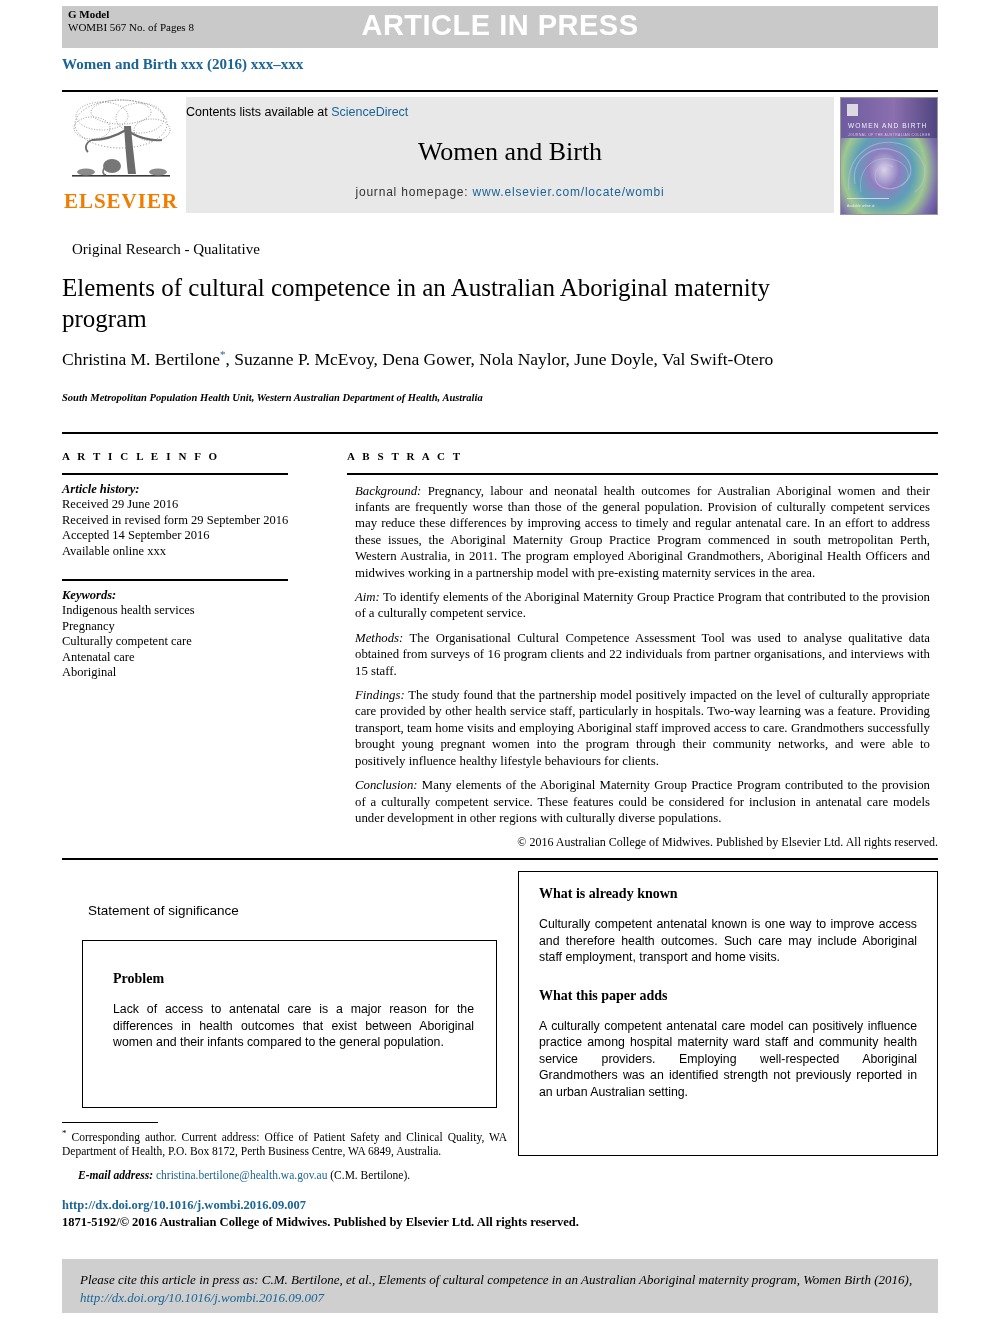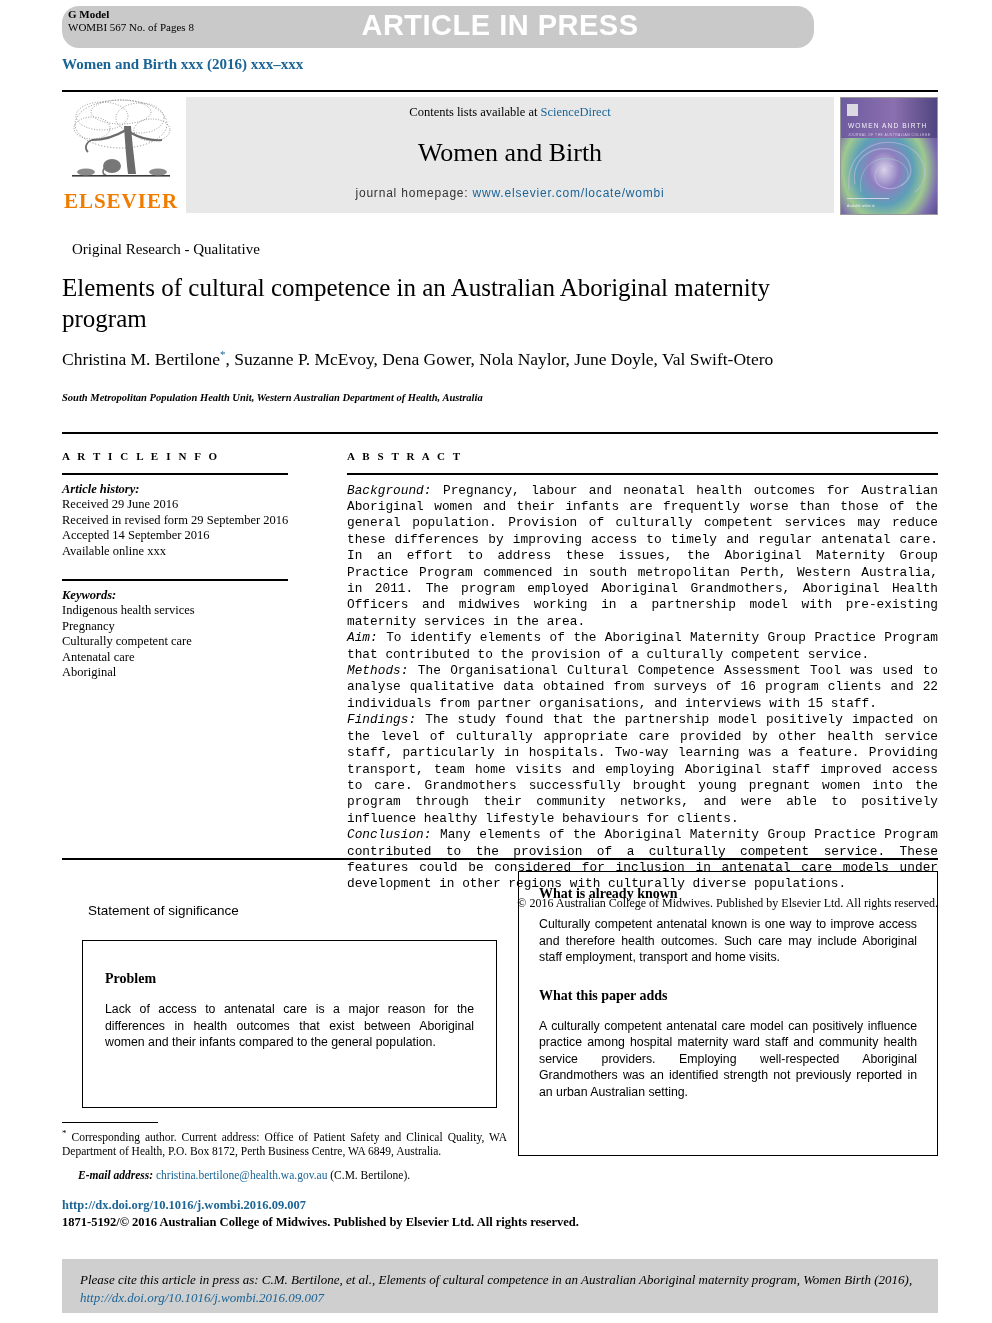--- a/index.html
+++ b/index.html
@@ -20,24 +20,23 @@
     height: 1323px;
     position: relative;
     box-sizing: border-box;
   }
 
   
   .aip-band {
     position: absolute;
     left: 62px;
     top: 6px;
-    width: 752px;
+    width: 876px;
     height: 42px;
     background: #c9c9c9;
-    border-radius: 17px;
   }
   .aip-gmodel {
     position: absolute;
     left: 6px;
     top: 2px;
     font-family: "Liberation Serif", serif;
     font-size: 11px;
     line-height: 13px;
     color: #000;
   }
@@ -100,22 +99,22 @@
     position: absolute;
     left: 124px;
     top: 5px;
     width: 648px;
     height: 116px;
     background: #e8e8e8;
     box-sizing: border-box;
     padding-top: 8px;
   }
   .contents-line {
-    text-align: center;
-    font-family: Liberation Serif, serif;
+    text-align: left;
+    font-family: Liberation Sans, sans-serif;
     font-size: 12.5px;
     color: #000;
   }
   .contents-line a { color: #1a6496; text-decoration: none; }
   .journal-name {
     text-align: center;
     margin-top: 18px;
     font-family: "Liberation Serif", serif;
     font-size: 26px;
     color: #000;
@@ -254,21 +253,21 @@
     width: 591px;
   }
   .abs-body {
     margin-top: 8px;
     font-family: "Liberation Serif", serif;
     font-size: 12.8px;
     line-height: 16.4px;
     text-align: justify;
     color: #000;
   }
-  .abs-body p { margin: 0; font-family: Liberation Mono, monospace; }
+  .abs-body p { margin: 8px; }
   .abs-body .lbl { font-style: italic; }
   .copyright-line {
     margin-top: 2px;
     text-align: right;
     font-family: "Liberation Serif", serif;
     font-size: 12px;
     line-height: 16.4px;
   }
 
   
@@ -281,21 +280,21 @@
     color: #000;
   }
   .sos-left-box {
     position: absolute;
     left: 82px;
     top: 940px;
     width: 415px;
     height: 168px;
     border: 1.6px solid #000;
     box-sizing: border-box;
-    padding: 30px 22px 10px 22px;
+    padding: 30px 22px 10px 30px;
   }
   .sos-right-box {
     position: absolute;
     left: 518px;
     top: 871px;
     width: 420px;
     height: 285px;
     border: 1.6px solid #000;
     box-sizing: border-box;
     padding: 14px 20px 10px 20px;

